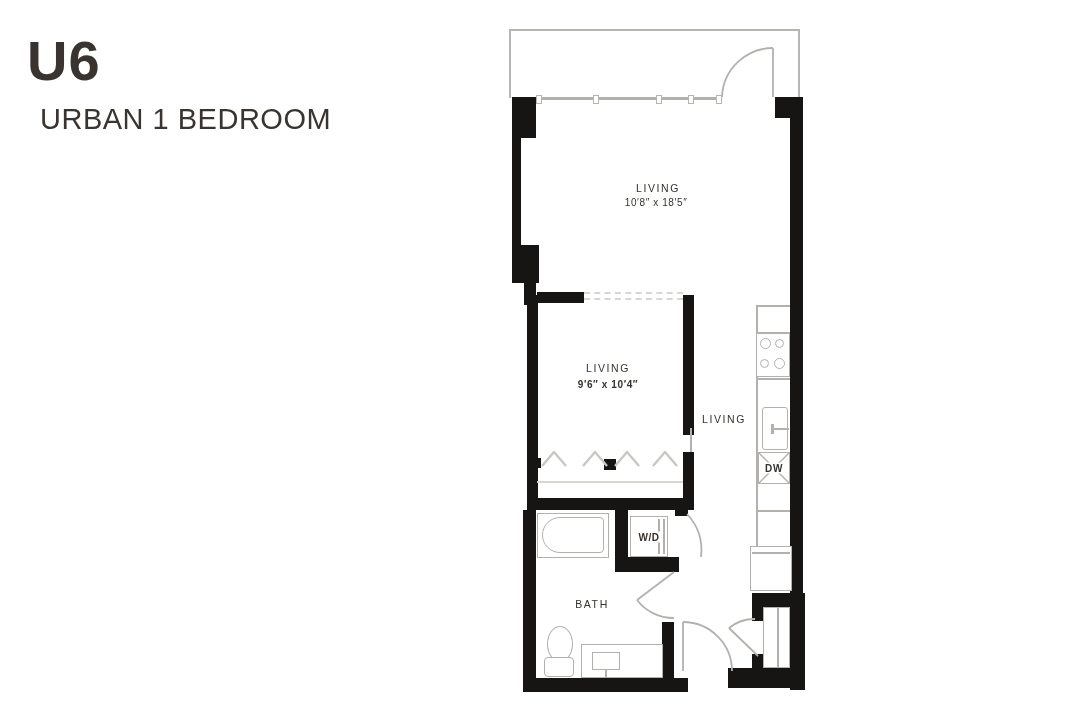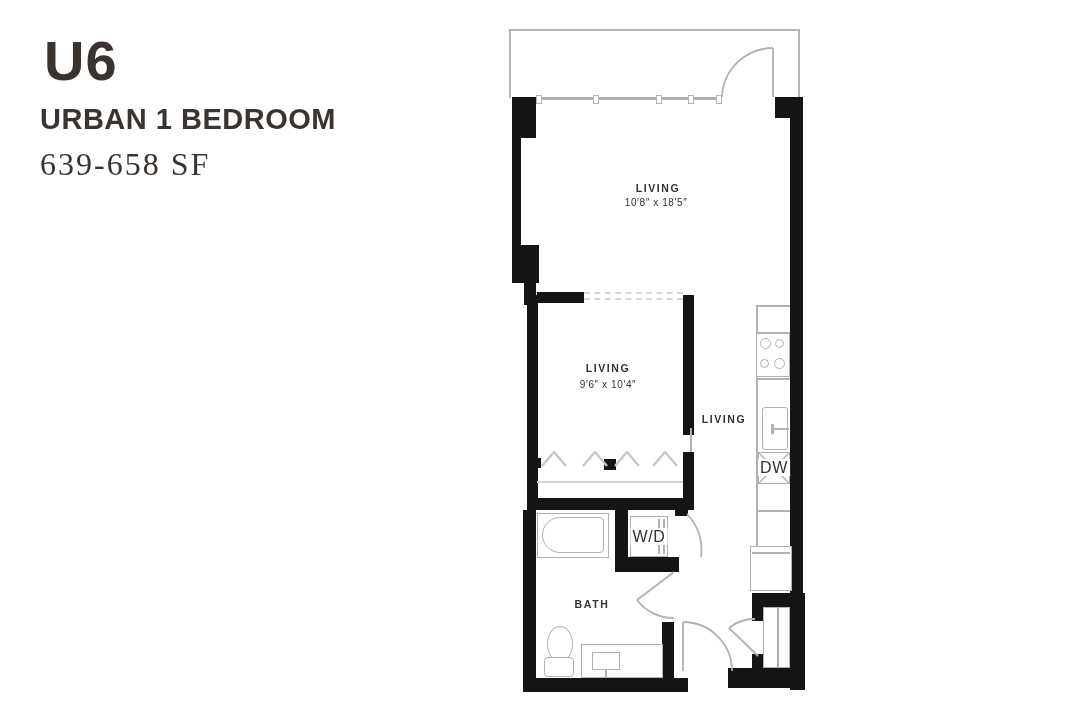--- a/index.html
+++ b/index.html
@@ -1,50 +1,49 @@
 <!DOCTYPE html>
 <html><head>
 <meta charset="utf-8">
 <style>
   html,body{margin:0;padding:0;background:#fff;}
   #stage{position:relative;width:1080px;height:720px;background:#ffffff;overflow:hidden;
          font-family:"Liberation Sans",sans-serif;}
   
-  .unit-code{position:absolute;left:44px;top:28px;font-size:56px;font-weight:bold;
+  .unit-code{position:absolute;left:27px;top:28px;font-size:56px;font-weight:bold;
              letter-spacing:1px;color:#3a3430;}
-  .unit-type{position:absolute;left:40px;top:103px;font-size:29px;font-weight:bold;
+  .unit-type{position:absolute;left:40px;top:103px;font-size:29px;font-weight:normal;
              letter-spacing:.5px;color:#3a3430;}
   .unit-sf{position:absolute;left:40px;top:146px;font-size:32px;font-weight:400;
            letter-spacing:2px;color:#3a3430;font-family:"Liberation Serif",serif;}
   
   .wall{position:absolute;background:#171513;}
   .fx{position:absolute;border:1.5px solid #b3b1ae;background:#fff;box-sizing:border-box;}
   .line{position:absolute;background:#b3b1ae;}
   .faint{background:#d8d6d3;}
   .dash{position:absolute;border-top:2px dashed #d8d6d3;height:0;}
   .tick{position:absolute;top:95px;width:6px;height:9px;border:1.5px solid #b7b5b2;
         background:#fff;box-sizing:border-box;}
   .outline{position:absolute;border:2px solid #b7b5b2;border-bottom:none;box-sizing:border-box;}
   .lbl{position:absolute;transform:translateX(-50%);color:#35312e;font-size:10.5px;
-       font-weight:bold;letter-spacing:1.6px;white-space:nowrap;}
+       font-weight:normal;letter-spacing:1.6px;white-space:nowrap;}
   .dims{position:absolute;transform:translateX(-50%);color:#35312e;font-size:10px;
         font-weight:400;letter-spacing:.6px;white-space:nowrap;}
-  .applbl{position:absolute;transform:translate(-50%,-50%);color:#35312e;font-size:16px;
-          font-weight:normal;letter-spacing:.6px;white-space:nowrap;}
+  .applbl{position:absolute;transform:translate(-50%,-50%);color:#35312e;font-size:10px;
+          font-weight:bold;letter-spacing:.6px;white-space:nowrap;}
   .applbl span{background:#fff;padding:0 2px;}
   svg.overlay{position:absolute;left:0;top:0;pointer-events:none;}
 </style>
 </head>
 <body>
 
 <div id="stage">
 
   <div class="unit-code">U6</div>
   <div class="unit-type">URBAN 1 BEDROOM</div>
-  <div class="unit-sf">639-658 SF</div>
 
   <div>
 
     <div class="outline" style="left:509px;top:29px;width:291px;height:69px;"></div>
 
     <div class="line" style="left:512px;top:97px;width:210px;height:3px;"></div>
     <div class="tick" style="left:536px;"></div>
     <div class="tick" style="left:593px;"></div>
     <div class="tick" style="left:656px;"></div>
     <div class="tick" style="left:688px;"></div>
@@ -130,21 +129,21 @@
         <polyline points="583,466 595,452 607,466"></polyline>
         <polyline points="615,466 627,452 639,466"></polyline>
         <polyline points="653,466 665,452 677,466"></polyline>
       </g>
     </svg>
 
     <div class="lbl" style="left:658px;top:182px;">LIVING</div>
     <div class="dims" style="left:656px;top:197px;">10′8″ x 18′5″</div>
 
     <div class="lbl" style="left:608px;top:362px;">LIVING</div>
-    <div class="dims" style="left:608px;top:379px;">9′6″ x 10′4″</div>
+    <div class="dims" style="left:608px;top:379px;font-weight:bold;">9′6″ x 10′4″</div>
 
     <div class="lbl" style="left:724px;top:413px;">LIVING</div>
 
     <div class="lbl" style="left:592px;top:598px;">BATH</div>
 
     <div class="applbl" style="left:649px;top:537px;"><span>W/D</span></div>
 
     <div class="applbl" style="left:774px;top:468px;"><span>DW</span></div>
 
   </div>

